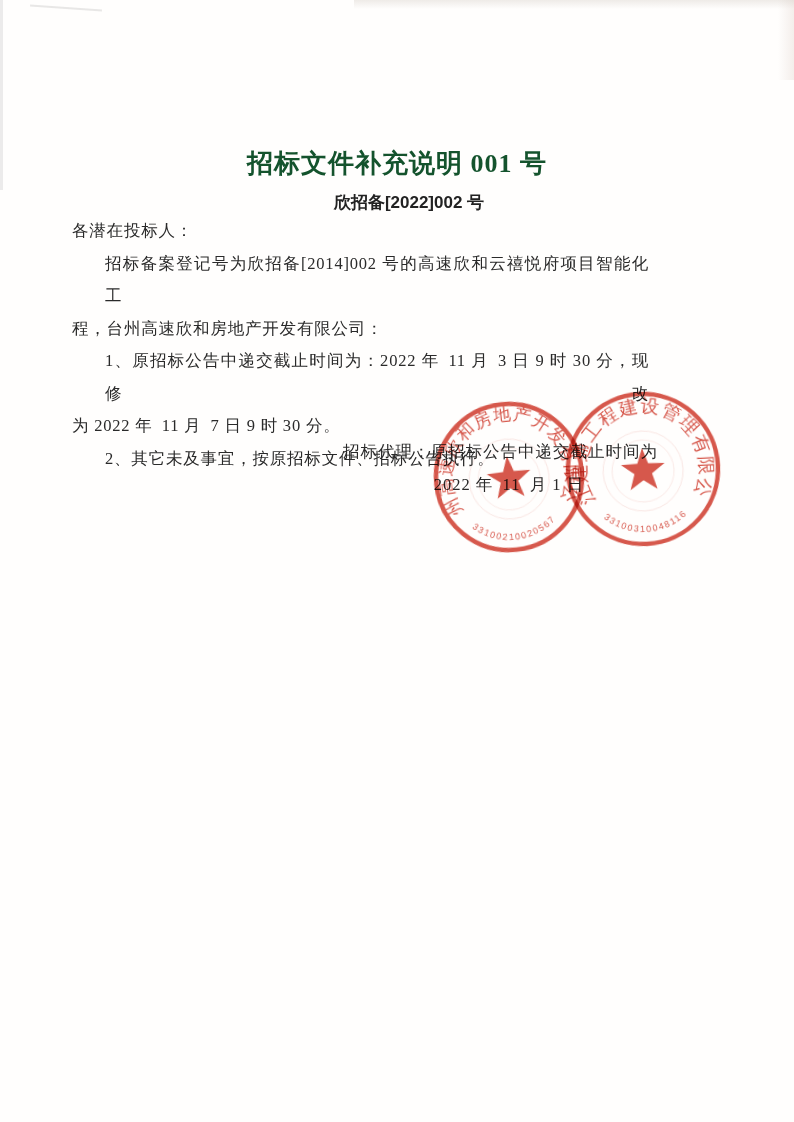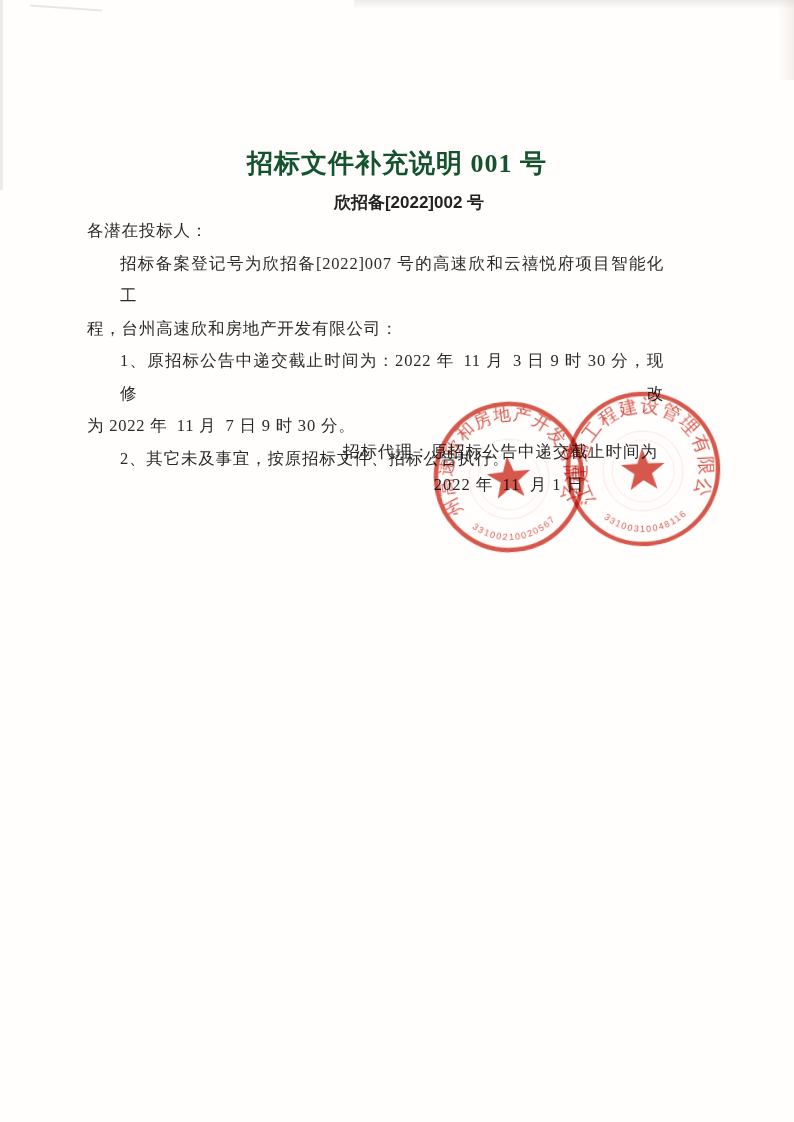--- a/index.html
+++ b/index.html
@@ -28,21 +28,21 @@
   .title2{
     position:absolute;top:146px;left:0;width:794px;
     text-align:center;font-size:26px;font-weight:600;letter-spacing:1px;color:#14532d;
   }
   .refno{
     position:absolute;top:191px;left:0;width:794px;
     text-align:center;font-size:17px;font-weight:700;
     font-family:"Liberation Sans","DejaVu Sans",sans-serif;color:#222;padding-left:12px;
   }
   .body-block{
-    position:absolute;top:215px;left:87px;width:577px;
+    position:absolute;top:215px;left:72px;width:577px;
     font-size:16.5px;line-height:32.5px;letter-spacing:0.8px;color:#2a2a2a;
   }
   .line{min-height:32.5px;}
   .indent{padding-left:33px;}
   .fill{text-align:justify;text-align-last:justify;}
   .sig-block{
     position:absolute;top:438px;left:343px;width:334px;
     font-size:16.5px;line-height:28px;letter-spacing:1px;color:#2a2a2a;
   }
   .sig-date{text-align:center;padding-right:2px;}
@@ -61,21 +61,21 @@
   <div class="scan-top-band"></div>
   <div class="scan-right-strip"></div>
   <div class="scan-left-strip"></div>
   <div class="scan-mark-tl"></div>
 
   <div class="title2">招标文件补充说明 001 号</div>
   <div class="refno">欣招备[2022]002 号</div>
 
   <div class="body-block">
     <div class="line">各潜在投标人：</div>
-    <div class="line indent fill">招标备案登记号为欣招备[2022]007 号的高速欣和云禧悦府项目智能化工</div>
+    <div class="line indent fill">招标备案登记号为欣招备[2014]002 号的高速欣和云禧悦府项目智能化工</div>
     <div class="line">程，台州高速欣和房地产开发有限公司：</div>
     <div class="line indent fill">1、原招标公告中递交截止时间为：2022 年 11 月 3 日 9 时 30 分，现修改</div>
     <div class="line">为 2022 年 11 月 7 日 9 时 30 分。</div>
     <div class="line indent">2、其它未及事宜，按原招标文件、招标公告执行。</div>
   </div>
 
   <div class="sig-block">
     <div class="line">招标代理：原招标公告中递交截止时间为</div>
     <div class="line sig-date">2022 年 11 月 1 日</div>
   </div>

